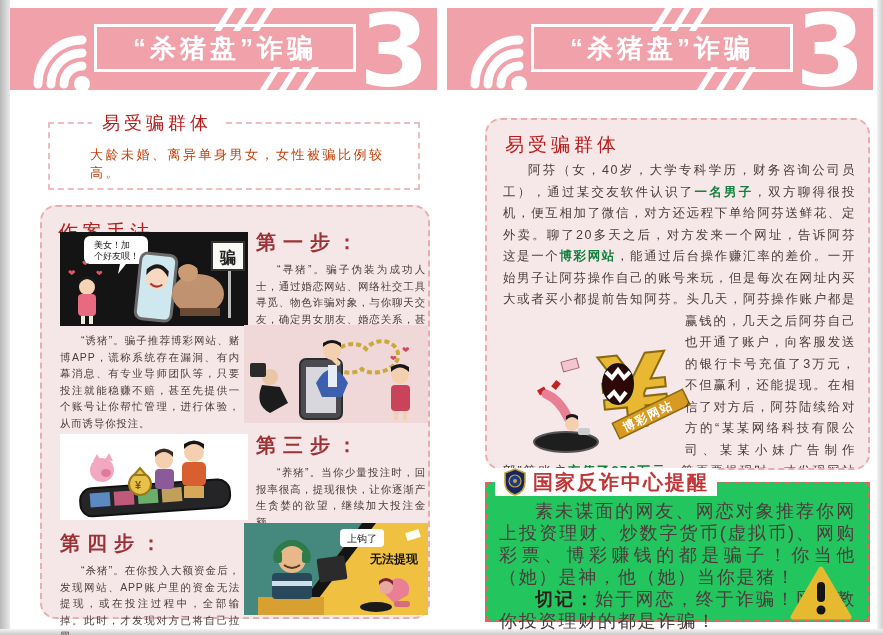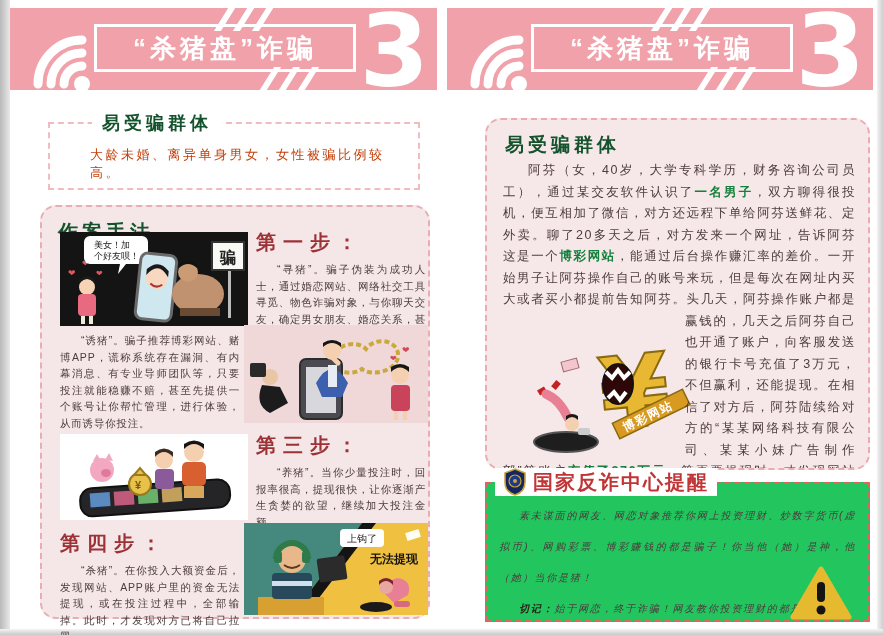--- a/index.html
+++ b/index.html
@@ -25,21 +25,21 @@
             display:flex;align-items:center;justify-content:center;}
   .titlebox span{color:#fff;font-size:26px;font-weight:bold;letter-spacing:4px;white-space:nowrap;}
   .stripes{position:absolute;display:flex;gap:12px;}
   .stripes i{display:block;width:7px;height:26px;background:#fff;transform:skewX(-32deg);}
   .stripes.top{left:212px;top:-3px;}
   .stripes.bot{left:256px;bottom:-3px;}
   .bignum{position:absolute;right:8px;bottom:-4px;color:#fff;font-weight:800;
           font-size:100px;line-height:0.85;font-family:"DejaVu Sans",sans-serif;}
 
   
-  .sec-title{font-weight:bold;color:#14532d;letter-spacing:4px;font-size:18px;}
+  .sec-title{font-weight:normal;color:#b91c1c;letter-spacing:4px;font-size:18px;}
   .step-h{font-weight:bold;color:#9c3136;font-size:20px;letter-spacing:7px;white-space:nowrap;}
   .step-b{font-size:10.5px;line-height:16.5px;color:#4d3c3c;text-align:justify;
           letter-spacing:0.8px;text-indent:2em;margin:5px 0 0 0;}
 
   
   .vul-box{position:absolute;left:38px;top:122px;width:372px;height:68px;
            border:2px dashed #f0bcc1;background:#fff;}
   .vul-title{position:absolute;left:42px;top:-13px;background:#fff;padding:0 10px;}
   .vul-body{margin:22px 14px 0 40px;font-size:13px;letter-spacing:2.5px;color:#c2410c;}
 
@@ -59,22 +59,22 @@
   .case-text b{color:#15803d;}
   .fspacer{float:left;width:0;height:168px;}
   .case-illu-float{float:left;clear:left;width:182px;height:130px;margin:2px 6px 0 -6px;}
 
   
   .rem-box{position:absolute;left:38px;top:482px;width:385px;height:140px;
            background:#22c55e;border:2px dashed #e2625e;}
   .rem-title{position:absolute;left:8px;top:-16px;background:#fff;padding:0 8px;
              display:flex;align-items:center;gap:6px;}
   .rem-title span{color:#c23537;font-weight:bold;font-size:20px;letter-spacing:2px;}
-  .rem-p{margin:16px 12px 0 12px;font-size:10px;line-height:31px;letter-spacing:1.8px;
-         text-align:justify;text-indent:2em;color:#4d3c3c;font-style:italic;}
+  .rem-p{margin:16px 12px 0 12px;font-size:18px;line-height:22px;letter-spacing:1.8px;
+         text-align:justify;text-indent:2em;color:#4d3c3c;}
   .rem-p.second{margin-top:0;}
   .rem-p b{color:#2c1c1c;}
   .warn{position:absolute;right:16px;bottom:0px;}
 </style>
 </head>
 <body>
 
 <div id="canvas">
   <div class="edge-left"></div>
   <div class="edge-right"></div>

